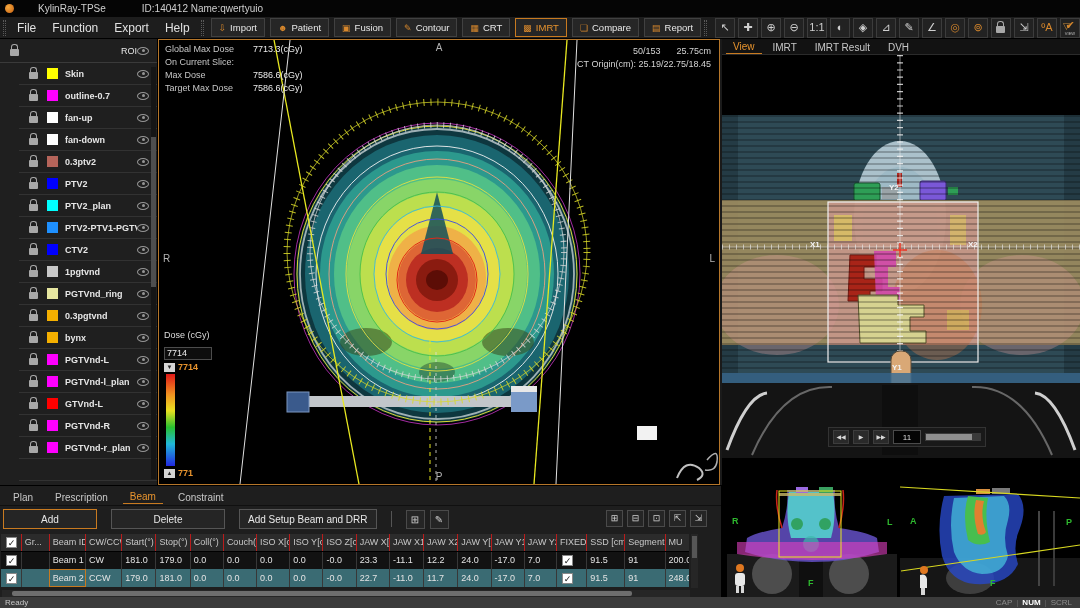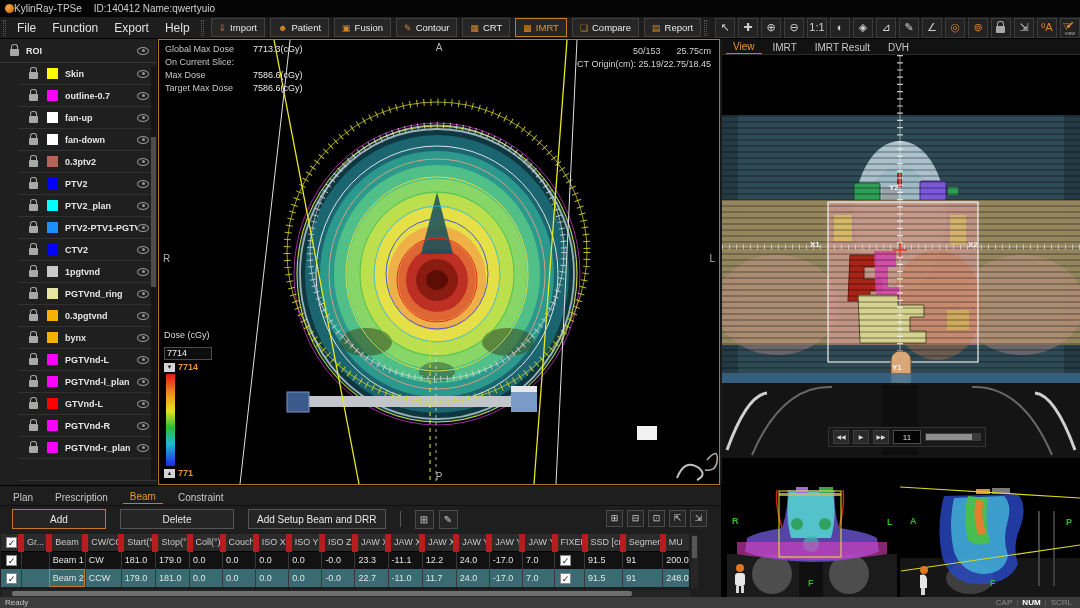--- a/index.html
+++ b/index.html
@@ -1,21 +1,21 @@
 <!DOCTYPE html>
 <html><head>
 <meta charset="utf-8">
 <style>
   * { margin:0; padding:0; box-sizing:border-box; }
   html,body { background:#000; }
   body { font-family:"Liberation Sans", sans-serif; }
   #app { position:relative; width:1080px; height:608px; background:#1a1a1a; overflow:hidden; color:#ddd; }
 
   
-  #titlebar { position:absolute; left:0; top:0; width:1080px; height:17px; background:#050505; display:flex; align-items:center; gap:0; padding-left:5px; }
+  #titlebar { position:absolute; left:0; top:0; width:1080px; height:17px; background:#050505; display:flex; align-items:center; gap:24px; padding-left:5px; }
   .app-dot { width:9px; height:9px; border-radius:50%; background:radial-gradient(circle at 35% 35%, #f5a940, #c86010); }
   #titlebar span { font-size:10px; color:#cfcfcf; }
   #titlebar .pinfo { margin-left:12px; }
 
   
   #menubar { position:absolute; left:0; top:17px; width:1080px; height:22px; background:#1d1d1d; border-bottom:1px solid #000; display:flex; align-items:center; }
   .grip { width:4px; height:16px; border-left:1px dotted #5a5a5a; border-right:1px dotted #5a5a5a; margin:0 3px; }
   #menu-items { display:flex; align-items:center; }
   .menu-item { font-size:12px; color:#e0e0e0; padding:0 8px; cursor:default; }
   #toolbar-buttons { display:flex; align-items:center; gap:5px; margin-left:4px; }
@@ -31,21 +31,21 @@
 
   
   .css-lock { position:relative; display:inline-block; width:9px; height:7px; background:#a8a8a8; border-radius:1px; margin-top:4px; }
   .css-lock::before { content:""; position:absolute; top:-5px; left:1px; width:5px; height:5px; border:1.5px solid #a8a8a8; border-bottom:none; border-radius:3px 3px 0 0; }
   .css-eye { position:relative; display:inline-block; width:12px; height:8px; border:1px solid #969696; border-radius:50%; }
   .css-eye::after { content:""; position:absolute; left:50%; top:50%; width:3px; height:3px; margin:-1.5px 0 0 -1.5px; border-radius:50%; background:#969696; }
 
   
   #roi-panel { position:absolute; left:0; top:39px; width:158px; height:446px; background:#1f1f1f; border-right:1px solid #000; }
   #roi-header { height:24px; display:flex; align-items:center; padding:0 8px 0 10px; border-bottom:1px solid #3a3a3a; }
-  #roi-header .roi-lbl { font-weight:bold; }
+  #roi-header .roi-lbl { font-weight:normal;text-align:right; }
   #roi-list { position:absolute; left:0; top:24px; right:0; bottom:0; overflow:hidden;margin-left:19px; }
   .roi-row { height:22px; display:flex; align-items:center; padding:0 8px 0 10px; border-bottom:1px solid #323232; }
   .roi-lbl { flex:1; font-size:9px; font-weight:600; color:#e6e6e6; margin-left:7px; white-space:nowrap; overflow:hidden; }
   .swatch { width:11px; height:11px; margin-left:9px; display:inline-block; }
   #roi-scroll { position:absolute; right:1px; top:28px; width:5px; height:412px; background:#151515; }
   #roi-thumb { position:absolute; left:0; top:70px; width:5px; height:150px; background:#4e4e4e; }
 
   
   #viewport { position:absolute; left:158px; top:39px; width:562px; height:446px; background:#000; border:1px solid #b5762a; }
   #viewport svg { position:absolute; left:0; top:0; }
@@ -78,32 +78,32 @@
   #pb-fill { position:absolute; left:1px; top:1px; height:6px; width:82%; background:#8f8f8f; }
 
   #bottom-views { position:absolute; left:722px; top:485px; width:358px; height:112px; background:#000; }
   #bottom-views svg { position:absolute; top:1px; }
   .gr-lab { position:absolute; font-size:9px; font-weight:bold; color:#2eb82e; }
 
   
   #beam-panel { position:absolute; left:0; top:485px; width:722px; height:112px; background:#1e1e1e; border-top:1px solid #000; border-right:1px solid #000; }
   #bp-tabs { position:absolute; left:6px; top:1px; display:flex; gap:8px; height:17px; align-items:flex-end; }
   #bp-sep { position:absolute; left:0; top:19px; right:0; border-top:1px solid #101010; }
-  #bp-buttons { position:absolute; left:12px; top:23px; display:flex; align-items:center; gap:14px; }
+  #bp-buttons { position:absolute; left:3px; top:23px; display:flex; align-items:center; gap:14px; }
   .bp-btn { height:20px; background:#252525; border:1px solid #555; color:#e8e8e8; font-size:10px; font-family:inherit; padding:0 8px; }
   .bp-btn.primary { border-color:#c87a20; width:94px; }
   .bp-btn.w94 { width:114px; }
   .vsep { width:1px; height:16px; background:#555; }
   .ico-btn { width:19px; height:19px; background:#252525; border:1px solid #4a4a4a; color:#cfcfcf; font-size:10px; line-height:17px; text-align:center; font-family:inherit; padding:0; }
   #bp-right-icons { position:absolute; right:14px; top:24px; display:flex; gap:4px; }
   #bp-right-icons .ico-btn { width:17px; height:17px; font-size:9px; line-height:15px; }
 
   #beam-table-wrap { position:absolute; left:1px; top:48px; width:688px; height:54px; overflow:hidden; }
   table#beam-table { border-collapse:collapse; table-layout:fixed; width:698px; }
-  #beam-table th { background:#2b2b2b; color:#c8c8c8; font-weight:normal; font-size:9px; text-align:left; padding:2px 3px; border-right:6px solid #b91c1c; border-bottom:1px solid #000; height:17px; white-space:nowrap; overflow:hidden; }
+  #beam-table th { background:#2b2b2b; color:#c8c8c8; font-weight:normal; font-size:9px; text-align:left; padding:2px 3px; border-right:1px solid #b91c1c; border-bottom:1px solid #000; height:17px; white-space:nowrap; overflow:hidden; }
   #beam-table td { color:#e4e4e4; font-size:9px; padding:1px 3px; border-right:1px solid #383838; height:18px; white-space:nowrap; overflow:hidden; background:#121212; }
   #beam-table tr.sel td { background:#3a6b73; }
   #beam-table td.cell-sel { outline:1px solid #c87a20; outline-offset:-1px; }
   .chk { width:11px; height:11px; background:#fff; border:1px solid #888; font-size:9px; line-height:10px; color:#fff; text-align:center; margin:0 auto 0 2px; }
   .chk.on { color:#111; }
   .chk.on::after { content:"✓"; }
   #beam-vscroll { position:absolute; left:691px; top:48px; width:7px; height:54px; background:#262626; }
   #beam-vscroll .thumb { position:absolute; left:1px; top:2px; width:5px; height:22px; background:#565656; }
   #beam-hscroll { position:absolute; left:2px; top:104px; width:688px; height:7px; background:#262626; }
   #beam-hscroll .thumb { position:absolute; left:10px; top:1px; width:620px; height:5px; background:#6e6e6e; border-radius:2px; }

